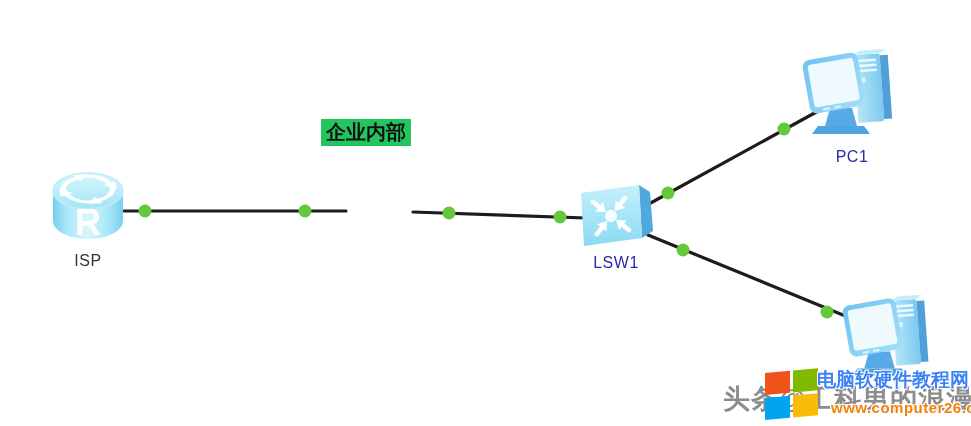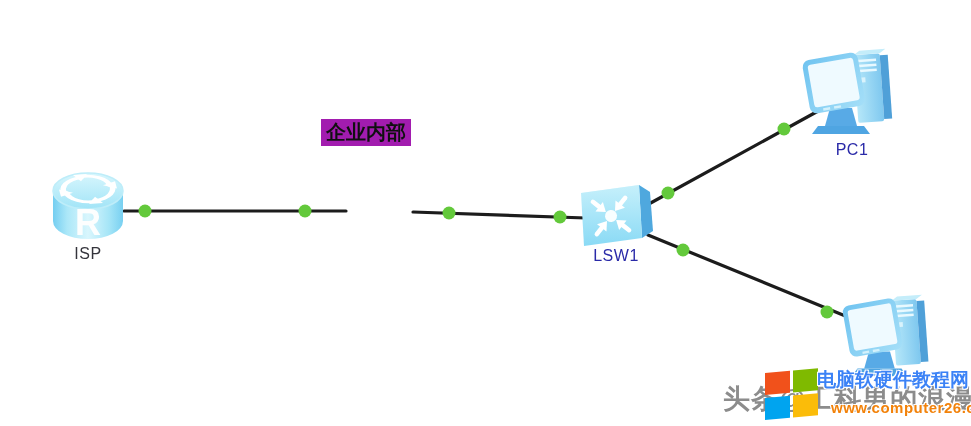--- a/index.html
+++ b/index.html
@@ -3,21 +3,21 @@
 <meta charset="utf-8">
 <style>
   html,body{margin:0;padding:0;background:#fff;}
   .canvas{
     position:relative;width:971px;height:426px;background:#ffffff;
     overflow:hidden;font-family:"Liberation Sans",sans-serif;
   }
   #link-layer{position:absolute;left:0;top:0;z-index:1;}
   .device{position:absolute;z-index:2;text-align:center;cursor:pointer;}
   .device svg{display:block;margin:0 auto;}
-  .dev-label{font-size:16px;line-height:18px;margin-top:1px;letter-spacing:0.5px;}
+  .dev-label{font-size:16px;line-height:18px;margin-top:8px;letter-spacing:0.5px;}
   .area-label{
     position:absolute;z-index:3;display:inline-block;
     padding:2px 5px;font-size:20px;line-height:23px;color:#101010;
     font-weight:600;white-space:nowrap;
   }
   .area-label .en{font-family:"Liberation Mono",monospace;font-size:18px;font-weight:700;letter-spacing:1px;}
   .wm-text{position:absolute;white-space:nowrap;font-weight:bold;line-height:1;}
   .wm-gray{z-index:4;font-size:27px;letter-spacing:1px;}
   .wm-logo{position:absolute;z-index:5;}
   .wm-blue{
@@ -126,21 +126,21 @@
       <circle cx="145" cy="211" r="6.5" fill="#63C93B"></circle>
       <circle cx="305" cy="211" r="6.5" fill="#63C93B"></circle>
       <circle cx="449" cy="213" r="6.5" fill="#63C93B"></circle>
       <circle cx="560" cy="217" r="6.5" fill="#63C93B"></circle>
       <circle cx="668" cy="193" r="6.5" fill="#63C93B"></circle>
       <circle cx="784" cy="129" r="6.5" fill="#63C93B"></circle>
       <circle cx="683" cy="250" r="6.5" fill="#63C93B"></circle>
       <circle cx="827" cy="312" r="6.5" fill="#63C93B"></circle>
     </svg>
 
-  <div class="area-label" style="left: 321px; top: 119px; background: #a21caf;">
+  <div class="area-label" style="left: 321px; top: 119px; background: #22c55e;">
     <span>企业内部</span>
   </div>
 
   <div class="device" style="left:50px;top:170px;width:76px;">
     <svg width="76" height="74">
         <use href="#icon-router"></use>
       </svg>
     <div class="dev-label" style="color: rgb(52, 52, 60);">ISP</div>
   </div>
 

